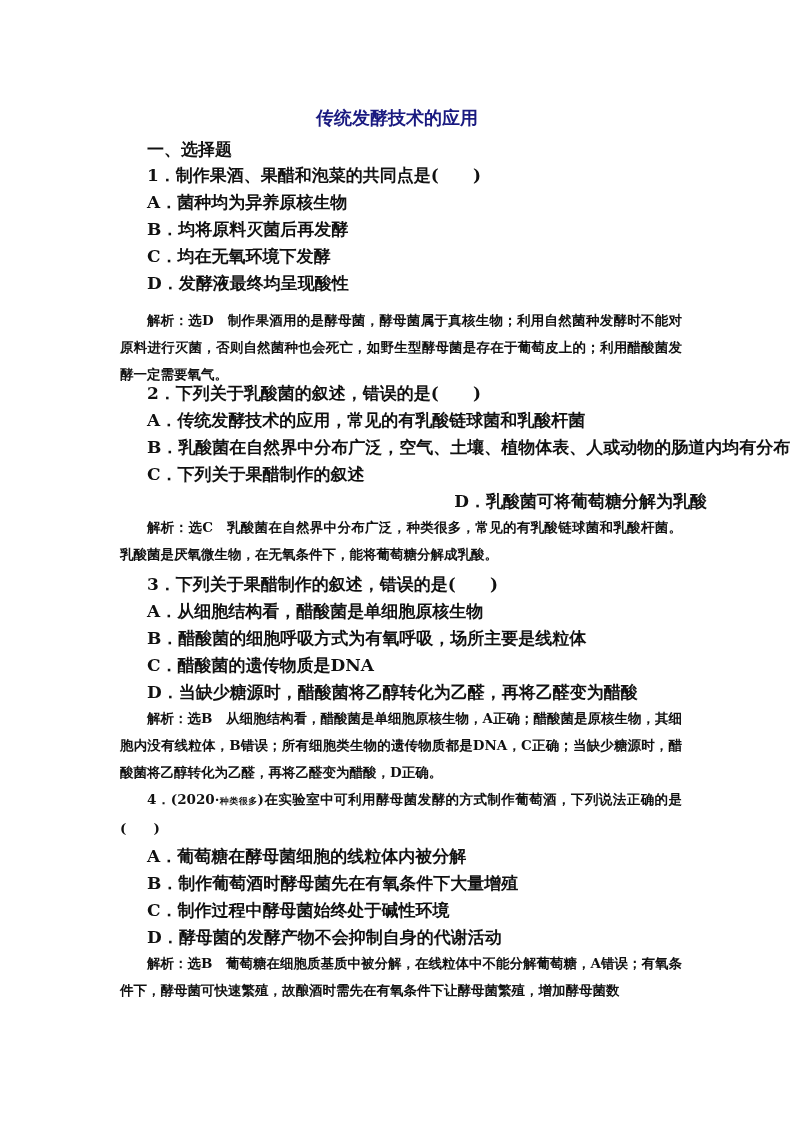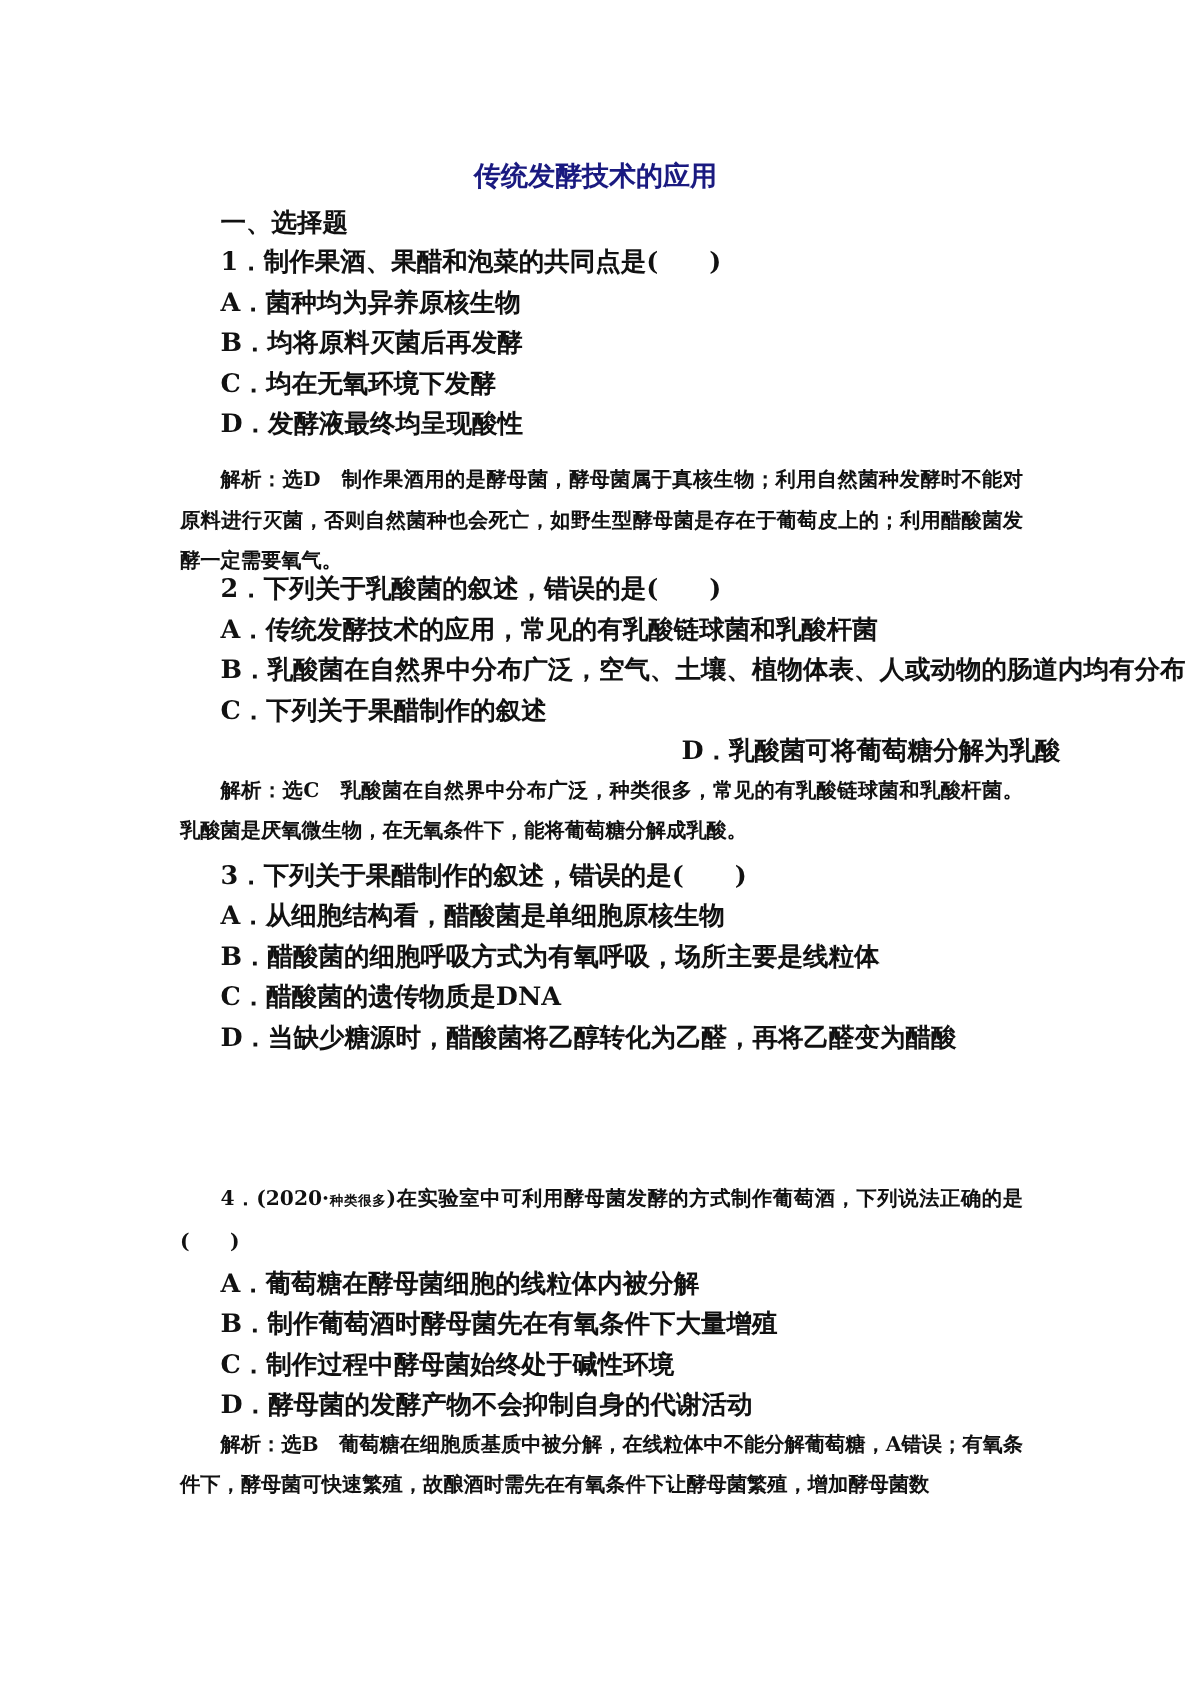--- a/index.html
+++ b/index.html
@@ -82,20 +82,21 @@
   <div class="line indent" style="top:438px;">B．乳酸菌在自然界中分布广泛，空气、土壤、植物体表、人或动物的肠道内均有分布</div>
   <div class="line indent" style="top:465px;">C．下列关于果醋制作的叙述</div>
   <div class="line indent" style="top:492px;text-align:right;">D．乳酸菌可将葡萄糖分解为乳酸</div>
   <div class="para" style="top:514px;"><span class="label-bold">解析：</span><span>选C</span>　<span>乳酸菌在自然界中分布广泛，种类很多，常见的有乳酸链球菌和乳酸杆菌。乳酸菌是厌氧微生物，在无氧条件下，能将葡萄糖分解成乳酸。</span></div>
 
   <div class="line indent" style="top:575px;"><span>3．</span><span>下列关于果醋制作的叙述，错误的是(　　)</span></div>
   <div class="line indent" style="top:602px;">A．从细胞结构看，醋酸菌是单细胞原核生物</div>
   <div class="line indent" style="top:629px;">B．醋酸菌的细胞呼吸方式为有氧呼吸，场所主要是线粒体</div>
   <div class="line indent" style="top:656px;">C．醋酸菌的遗传物质是DNA</div>
   <div class="line indent" style="top:683px;">D．当缺少糖源时，醋酸菌将乙醇转化为乙醛，再将乙醛变为醋酸</div>
+  <div class="para" style="top:705px;"><span class="label-bold">解析：</span><span>选B</span>　<span>从细胞结构看，醋酸菌是单细胞原核生物，A正确；醋酸菌是原核生物，其细胞内没有线粒体，B错误；所有细胞类生物的遗传物质都是DNA，C正确；当缺少糖源时，醋酸菌将乙醇转化为乙醛，再将乙醛变为醋酸，D正确。</span></div>
 
   <div class="para" style="top:786px;"><span>4．</span><span>(2020·</span><span class="small-note">种类很多</span><span>)</span><span>在实验室中可利用酵母菌发酵的方式制作葡萄酒，下列说法正确的是(　　)</span></div>
   <div class="line indent" style="top:847px;">A．葡萄糖在酵母菌细胞的线粒体内被分解</div>
   <div class="line indent" style="top:874px;">B．制作葡萄酒时酵母菌先在有氧条件下大量增殖</div>
   <div class="line indent" style="top:901px;">C．制作过程中酵母菌始终处于碱性环境</div>
   <div class="line indent" style="top:928px;">D．酵母菌的发酵产物不会抑制自身的代谢活动</div>
   <div class="para" style="top:950px;"><span class="label-bold">解析：</span><span>选B</span>　<span>葡萄糖在细胞质基质中被分解，在线粒体中不能分解葡萄糖，A错误；有氧条件下，酵母菌可快速繁殖，故酿酒时需先在有氧条件下让酵母菌繁殖，增加酵母菌数</span></div>
 
 </div>
 

